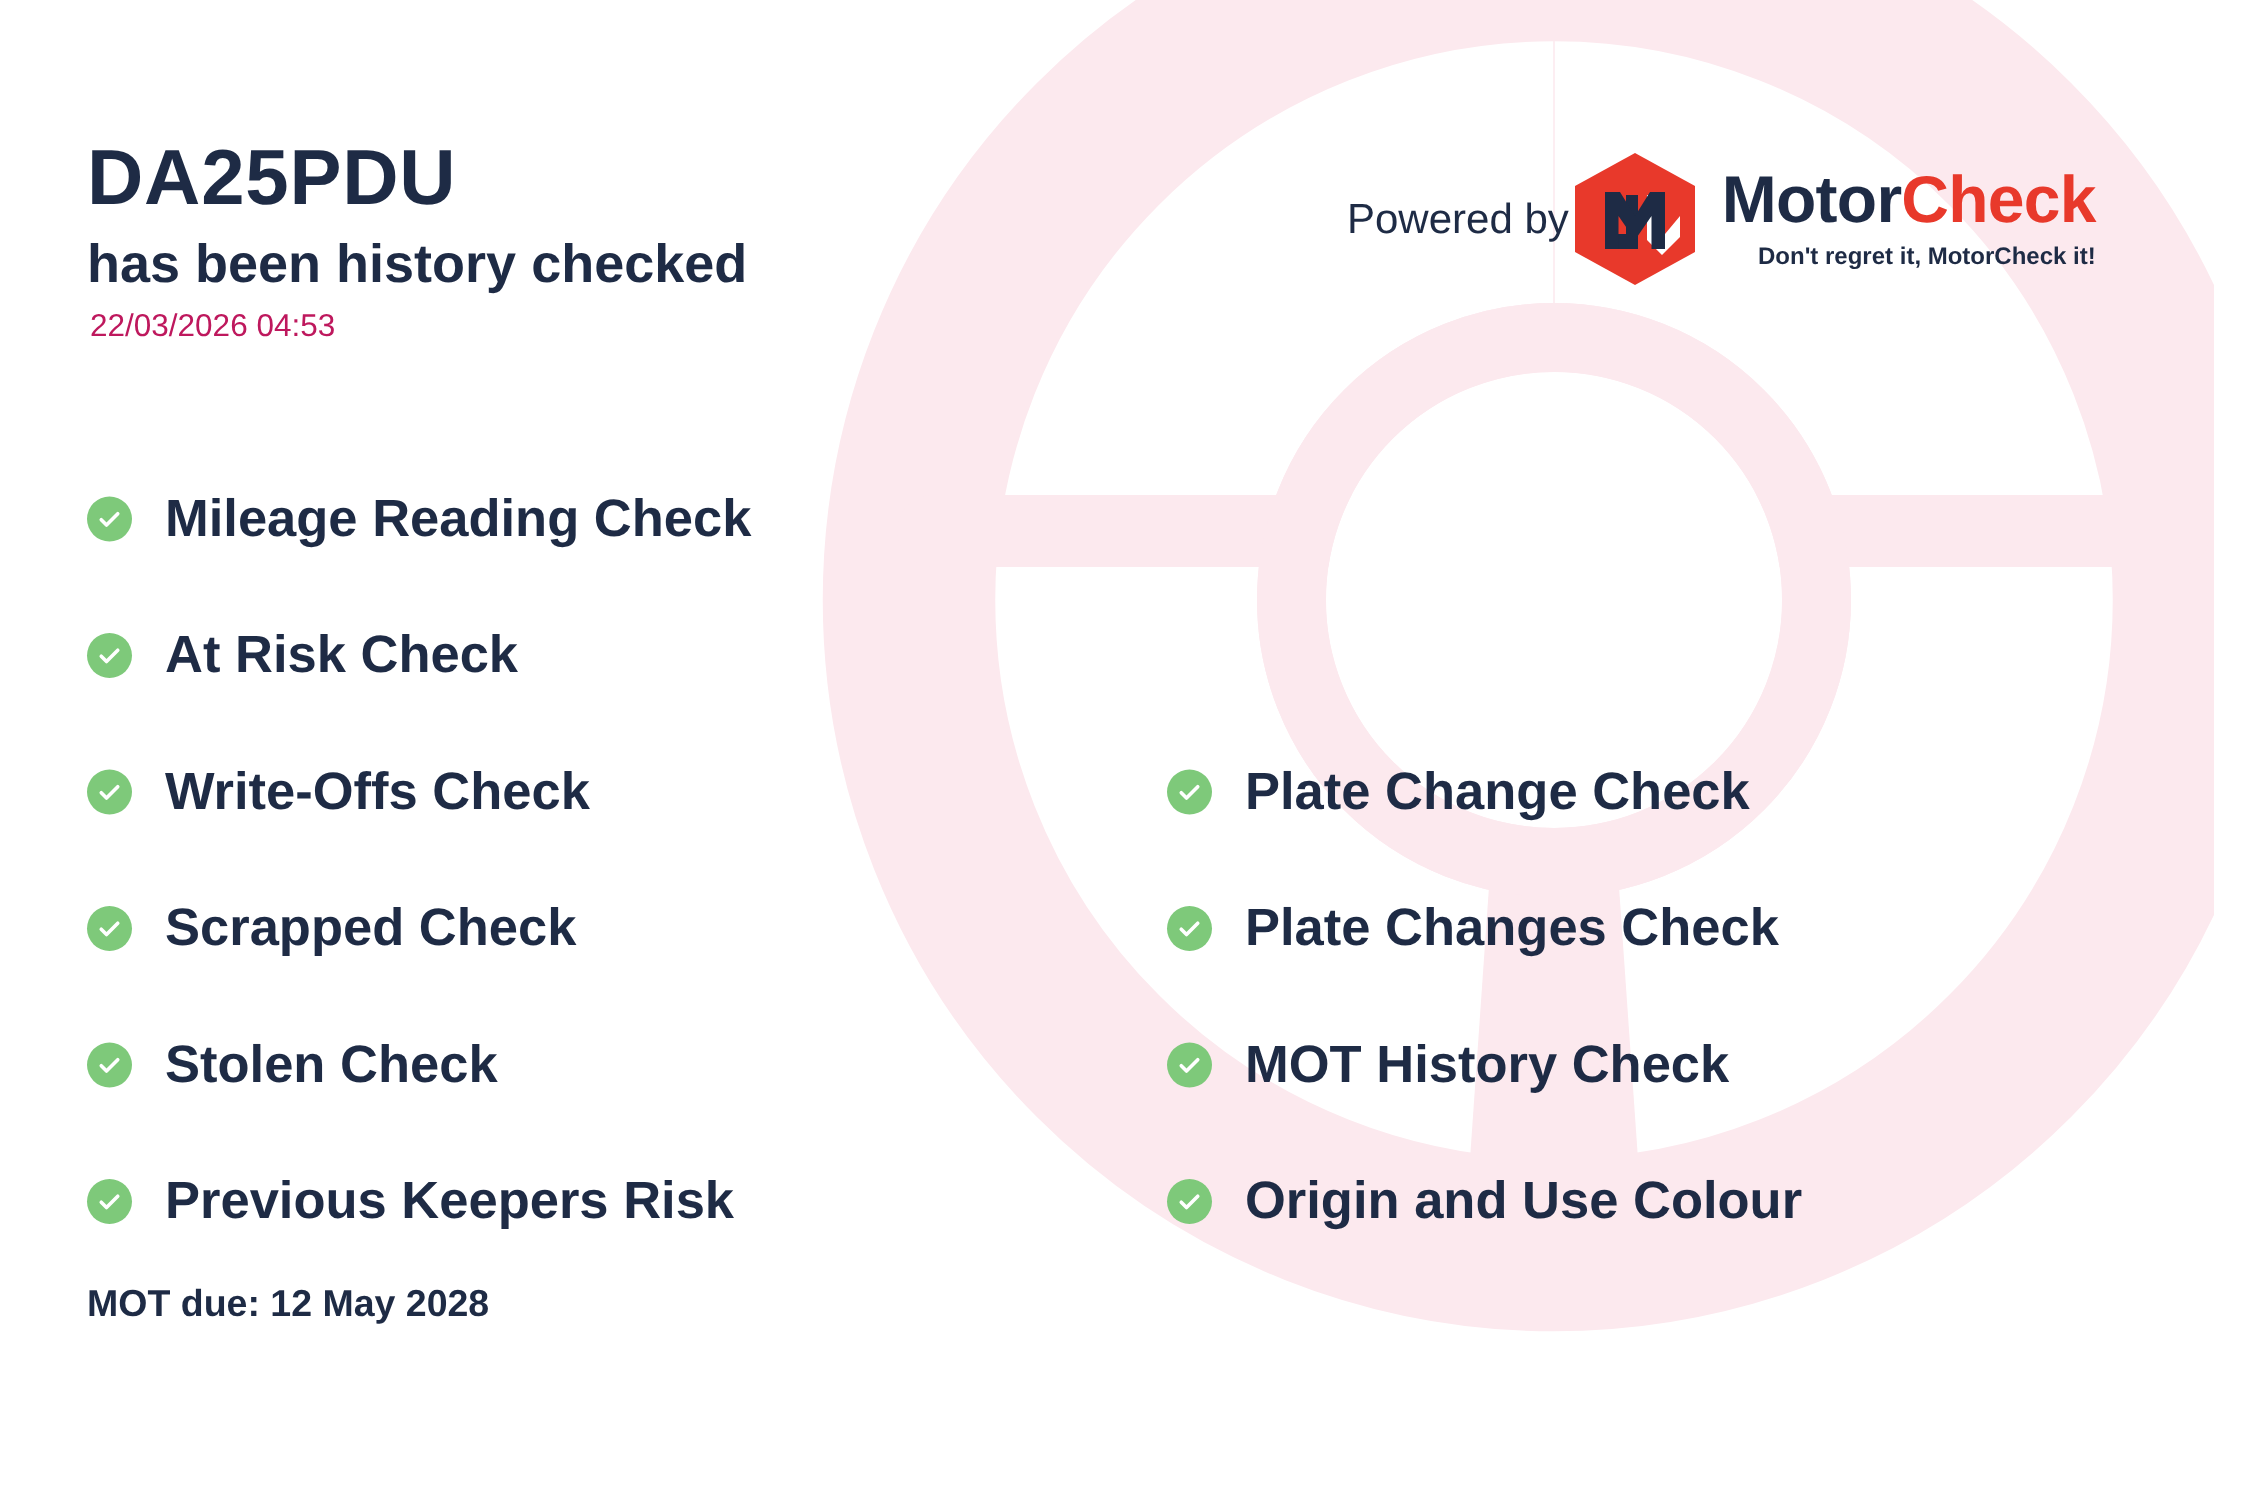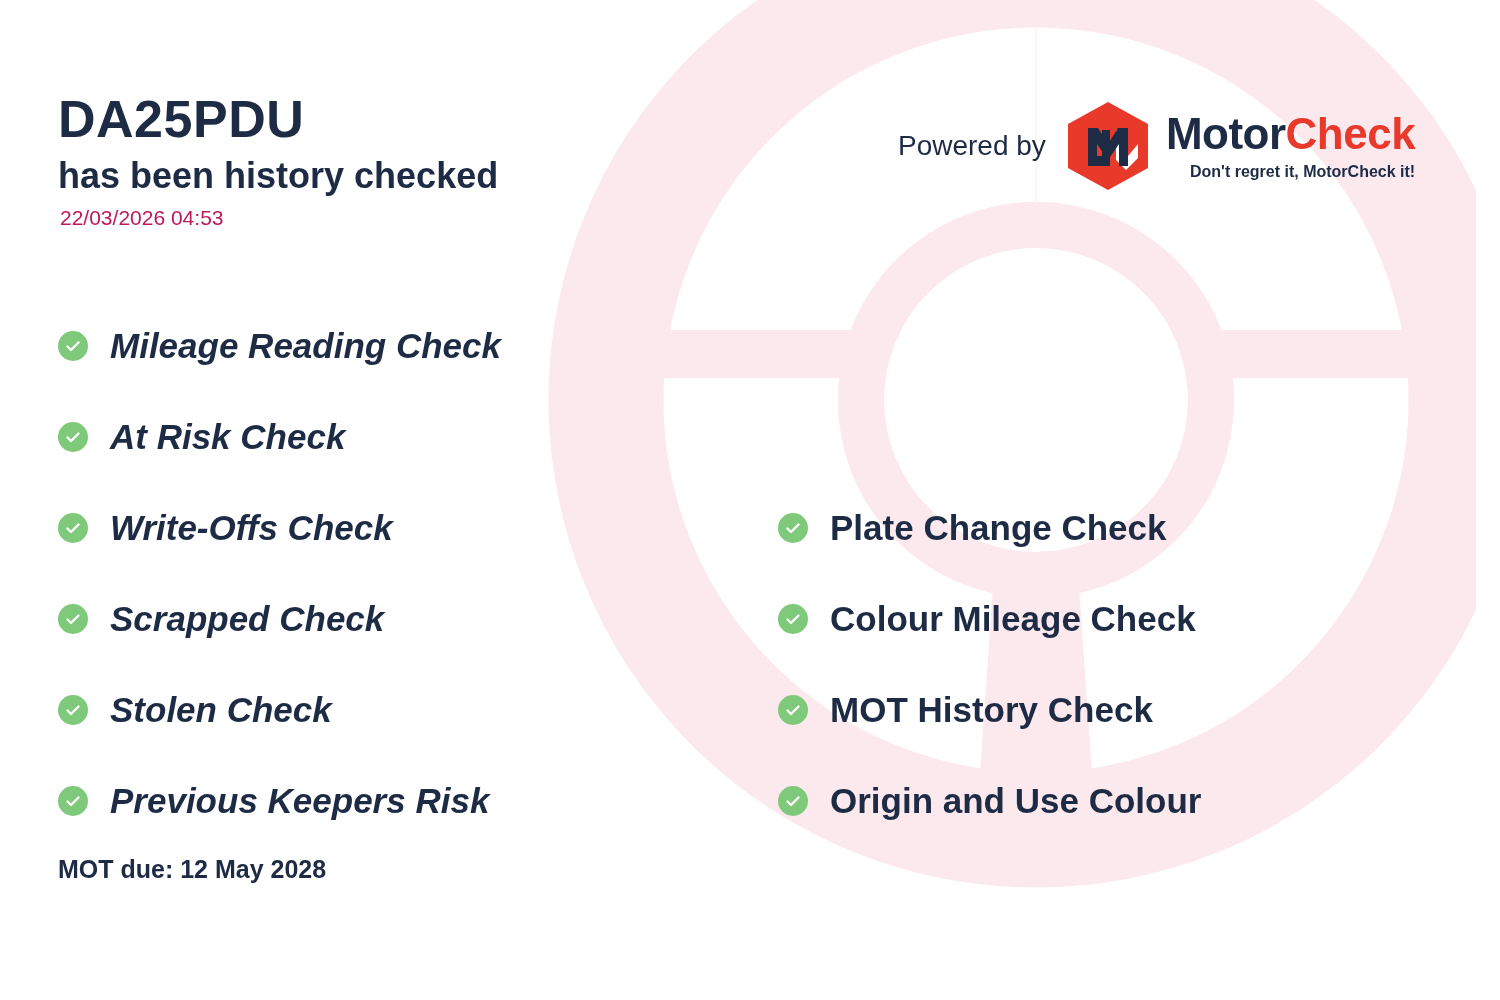--- a/index.html
+++ b/index.html
@@ -60,21 +60,20 @@
     font-weight: normal;
   }
 
   
   .powered-row {
     position: absolute;
     left: 898px;
     top: 100px;
     display: flex;
     align-items: center;
-    gap: 18px;
   }
   .powered-text {
     font-size: 28px;
     color: #1e2b45;
     font-weight: normal;
     white-space: nowrap;
   }
   .logo-group {
     display: flex;
     align-items: center;
@@ -112,21 +111,21 @@
     position: absolute;
     left: 58px;
     top: 300px;
     width: 1380px;
     display: flex;
   }
   .col {
     display: flex;
     flex-direction: column;
   }
-  .col-left { width: 720px; font-style: italic; }
+  .col-left { width: 720px; }
   .col-right { width: 660px; justify-content: flex-end; }
   .check-item {
     display: flex;
     align-items: center;
     gap: 22px;
     height: 91px;
   }
   .tick {
     width: 30px;
     height: 30px;
@@ -276,21 +275,21 @@
         </span>
         <span class="check-label">Plate Change Check</span>
       </div>
 
       <div class="check-item">
         <span class="tick">
           <svg width="18" height="18" viewBox="0 0 18 18" aria-hidden="true">
               <path d="M3.5 9.5 L7 13 L14.5 5.5" fill="none" stroke="#ffffff" stroke-width="2.4" stroke-linecap="round" stroke-linejoin="round"></path>
             </svg>
         </span>
-        <span class="check-label">Colour Mileage Check</span>
+        <span class="check-label">Plate Changes Check</span>
       </div>
 
       <div class="check-item">
         <span class="tick">
           <svg width="18" height="18" viewBox="0 0 18 18" aria-hidden="true">
               <path d="M3.5 9.5 L7 13 L14.5 5.5" fill="none" stroke="#ffffff" stroke-width="2.4" stroke-linecap="round" stroke-linejoin="round"></path>
             </svg>
         </span>
         <span class="check-label">MOT History Check</span>
       </div>

